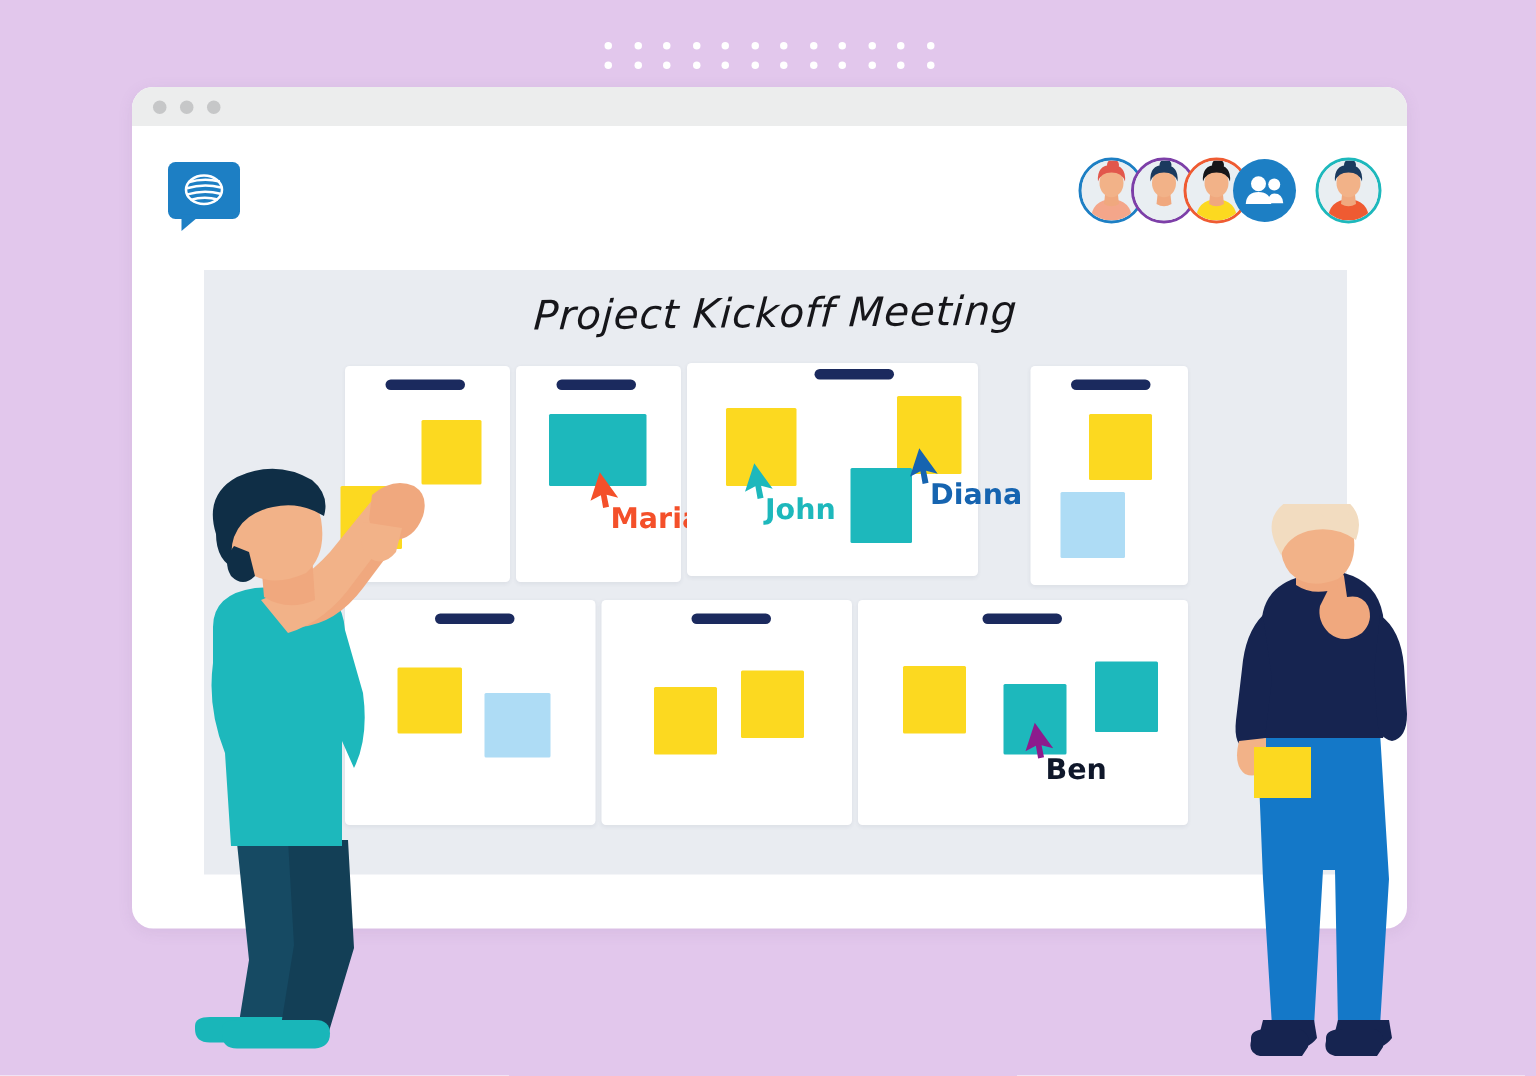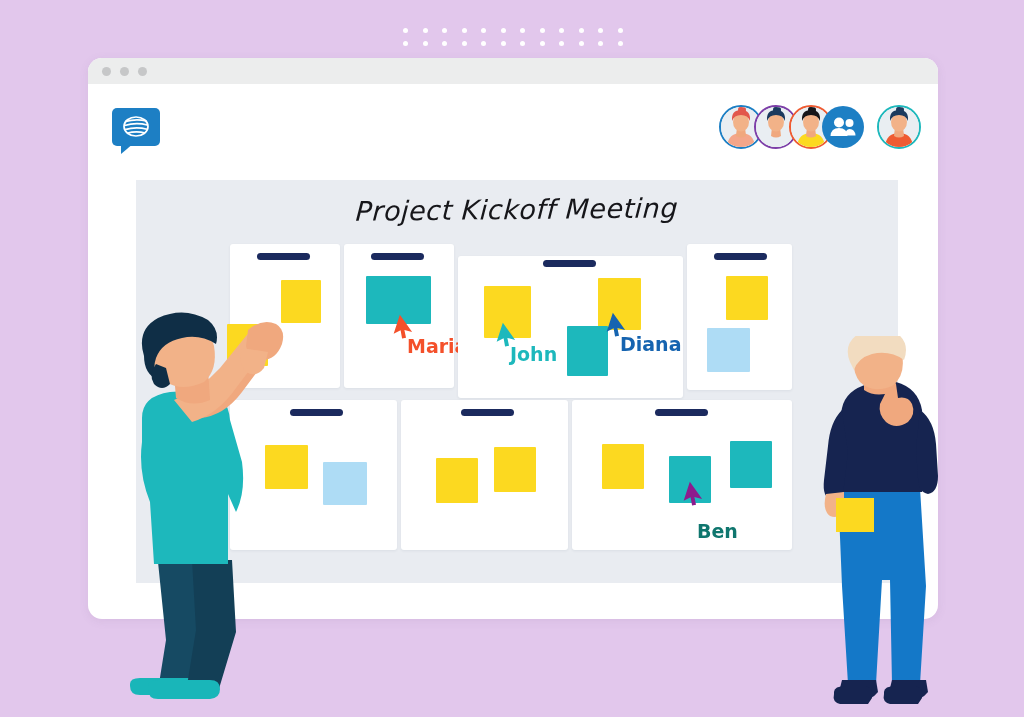--- a/index.html
+++ b/index.html
@@ -172,21 +172,21 @@
             <div class="note y" style="left: 51px; top: 36px; width: 40px; height: 43px;"></div>
             <div class="note y" style="left: -3px; top: 80px; width: 41px; height: 42px;"></div>
           </div>
           <div class="card" style="left: 208px; top: 64px; width: 110px; height: 144px;">
             <div class="cbar" style="left: 27px; top: 9px; width: 53px;"></div>
             <div class="note t" style="left: 22px; top: 32px; width: 65px; height: 48px;"></div>
             <div class="cursor" style="left: 51px; top: 72px;"><svg width="20" height="24" viewBox="0 0 20 24" style="transform:rotate(18deg)">
                 <path d="M1 1 L1 21 L6.5 15.5 L10.5 23 L14 21 L10 14 L18 13.5 Z" fill="#f4502a"></path>
               </svg><span class="lbl" style="left:12px;top:19px;color:#f4502a">Maria</span></div>
           </div>
-          <div class="card" style="left: 322px; top: 76px; width: 225px; height: 142px;">
+          <div class="card" style="left: 322px; top: 62px; width: 194px; height: 142px;">
             <div class="cbar" style="left: 85px; top: 4px; width: 53px;"></div>
             <div class="note y" style="left: 26px; top: 30px; width: 47px; height: 52px;"></div>
             <div class="note y" style="left: 140px; top: 22px; width: 43px; height: 52px;"></div>
             <div class="note t" style="left: 109px; top: 70px; width: 41px; height: 50px;"></div>
             <div class="cursor" style="left: 40px; top: 68px;"><svg width="20" height="24" viewBox="0 0 20 24" style="transform:rotate(18deg)">
                 <path d="M1 1 L1 21 L6.5 15.5 L10.5 23 L14 21 L10 14 L18 13.5 Z" fill="#1db8bc"></path>
               </svg><span class="lbl" style="left:12px;top:19px;color:#1db8bc">John</span></div>
             <div class="cursor" style="left: 150px; top: 58px; text-align: right;"><svg width="20" height="24" viewBox="0 0 20 24" style="transform:rotate(18deg)">
                 <path d="M1 1 L1 21 L6.5 15.5 L10.5 23 L14 21 L10 14 L18 13.5 Z" fill="#1664b0"></path>
               </svg><span class="lbl" style="left:12px;top:19px;color:#1664b0">Diana</span></div>
@@ -206,21 +206,21 @@
             <div class="note y" style="left: 35px; top: 58px; width: 42px; height: 45px;"></div>
             <div class="note y" style="left: 93px; top: 47px; width: 42px; height: 45px;"></div>
           </div>
           <div class="card" style="left: 436px; top: 220px; width: 220px; height: 150px;">
             <div class="cbar" style="left: 83px; top: 9px; width: 53px;"></div>
             <div class="note y" style="left: 30px; top: 44px; width: 42px; height: 45px;"></div>
             <div class="note t" style="left: 97px; top: 56px; width: 42px; height: 47px;"></div>
             <div class="note t" style="left: 158px; top: 41px; width: 42px; height: 47px;"></div>
             <div class="cursor" style="left: 113px; top: 83px;"><svg width="20" height="24" viewBox="0 0 20 24" style="transform:rotate(18deg)">
                 <path d="M1 1 L1 21 L6.5 15.5 L10.5 23 L14 21 L10 14 L18 13.5 Z" fill="#8d1b8d"></path>
-              </svg><span class="lbl" style="left:12px;top:37px;color:#0f766e">Ben</span></div>
+              </svg><span class="lbl" style="left:12px;top:19px;color:#0f172a">Ben</span></div>
           </div>
         </div>
     </div>
   </div>
 
   <svg class="person" style="left:96px;top:312px;" width="210" height="405" viewBox="0 0 210 405">
 
     <path d="M62 250 L100 250 L108 330 L96 378 L62 378 L70 328 Z" fill="#164a63"></path>
 
     <path d="M34 372 Q34 366 44 366 L96 366 Q104 366 104 374 Q104 382 94 383 L44 383 Q34 383 34 374 Z" fill="#19b6b9"></path>

